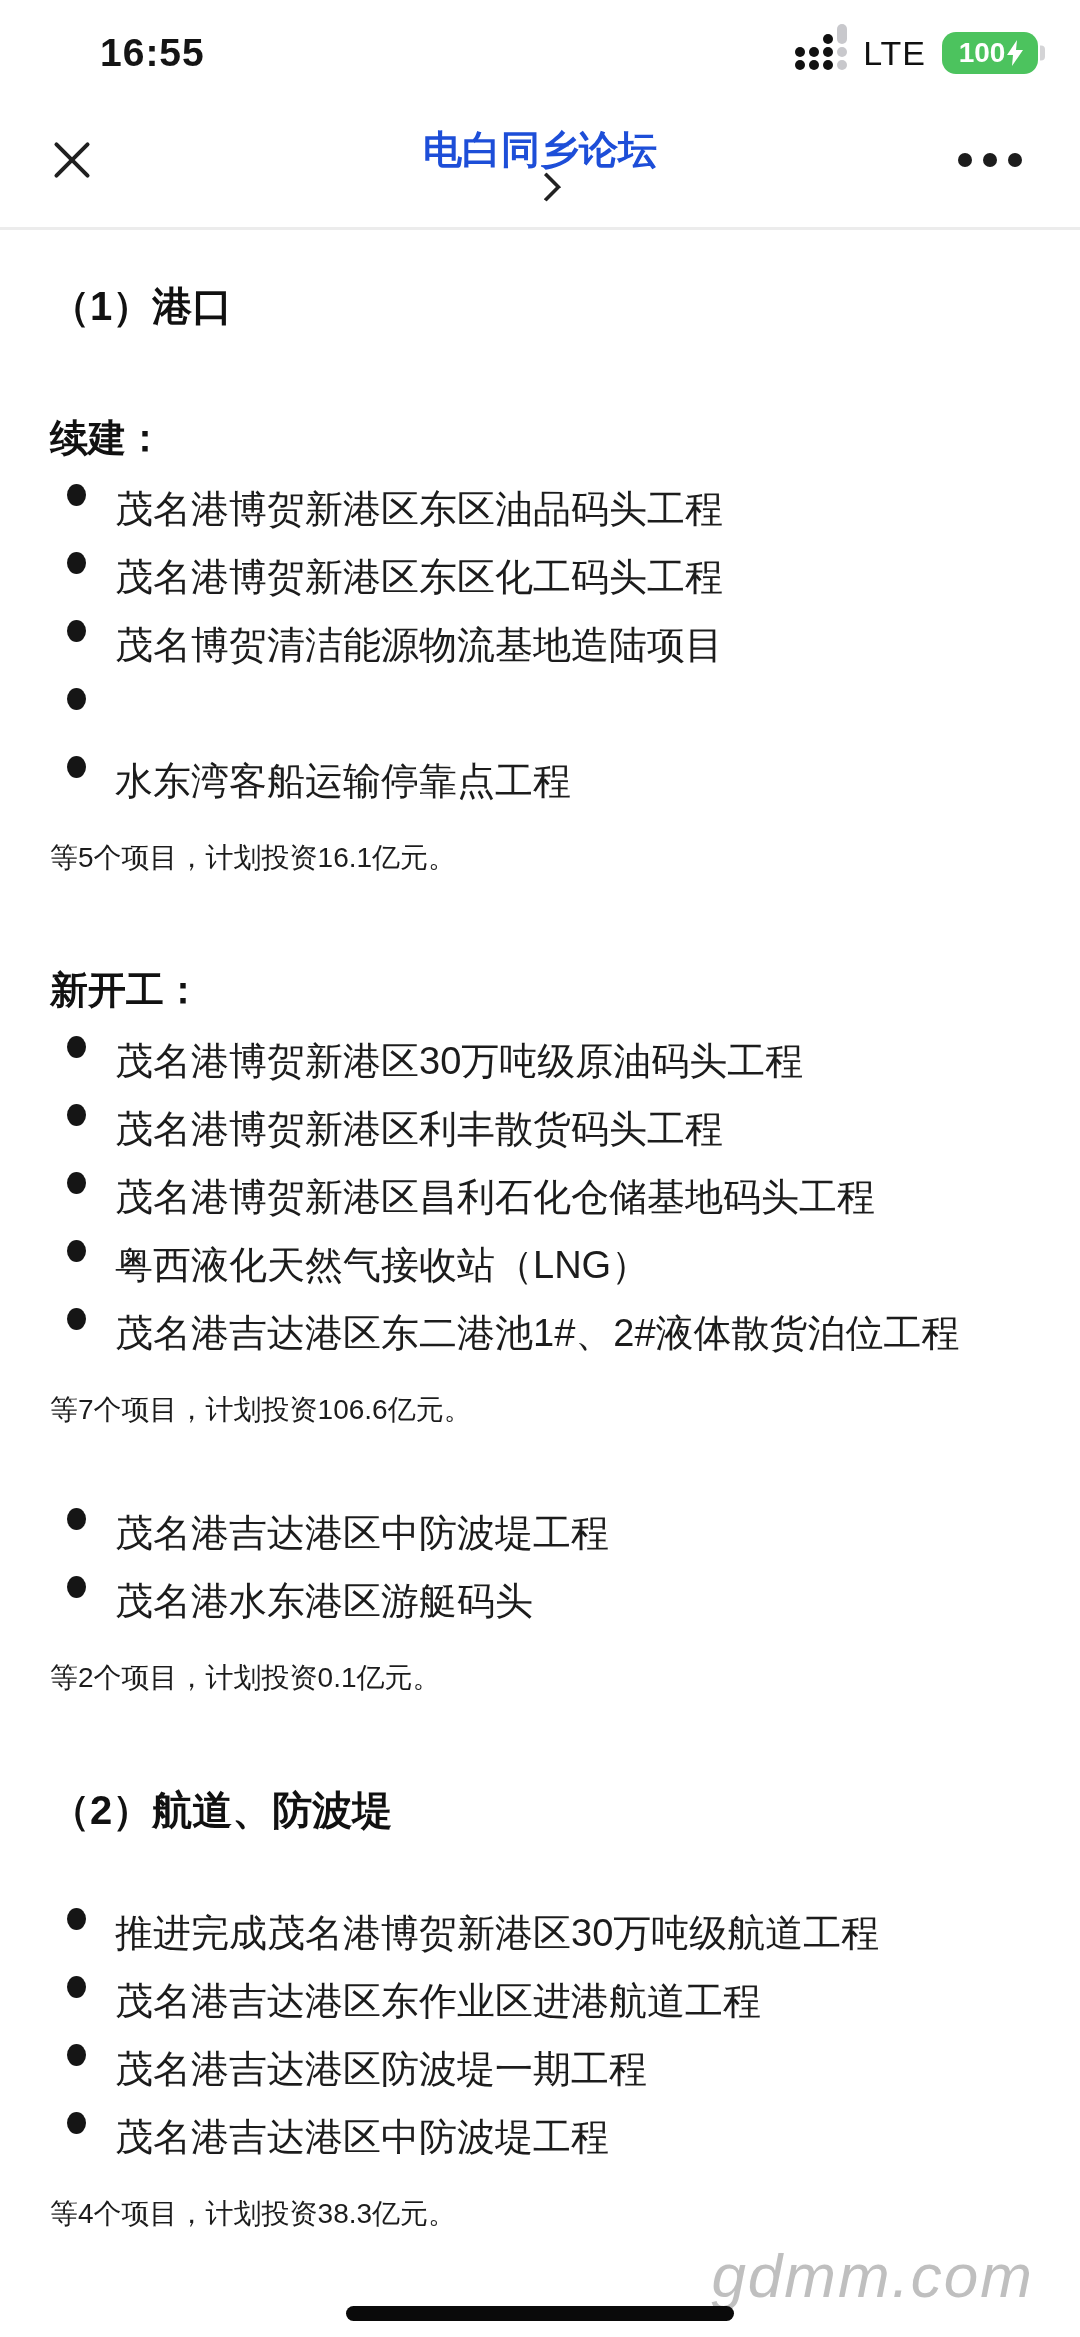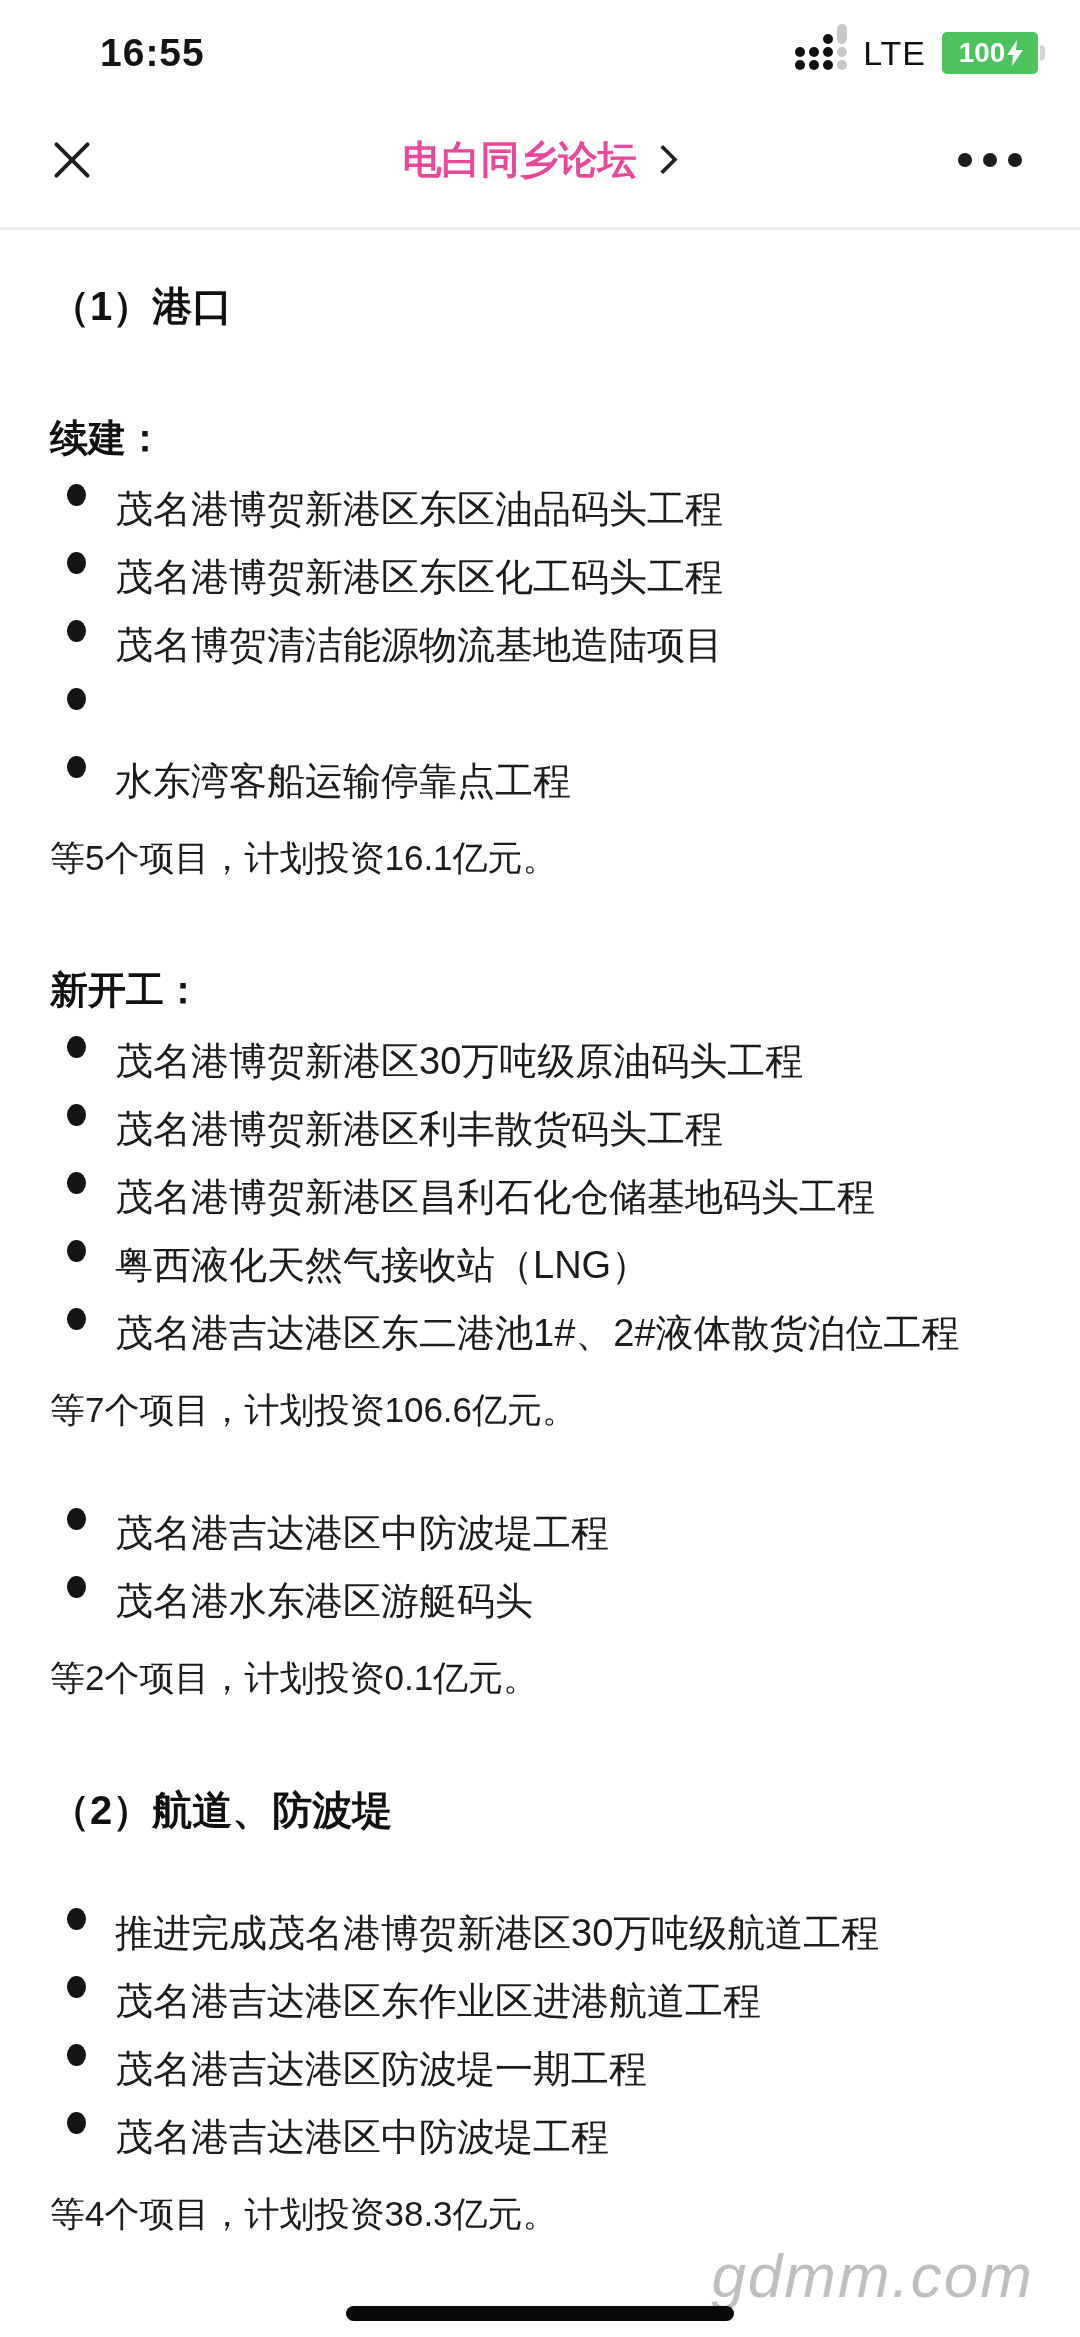--- a/index.html
+++ b/index.html
@@ -21,21 +21,21 @@
   .status-right{display:flex;align-items:center;gap:16px;}
   .signal{display:flex;align-items:flex-end;gap:4px;height:36px;padding-bottom:2px;}
   .sig-col{display:flex;flex-direction:column;gap:3px;align-items:center;}
   .sig-dot{width:10px;height:10px;border-radius:50%;background:#111;}
   .sig-col.off .sig-dot{background:#c8c8cc;}
   .sig-dot.tall{height:20px;border-radius:5px;}
   .lte{font-size:34px;font-weight:500;letter-spacing:1px;color:#111;}
   .battery{
     position:relative;
     min-width:78px;height:42px;padding:0 8px 0 10px;
-    border-radius:5px;background:#4cc35e;
+    border-radius:14px;background:#4cc35e;
     display:flex;align-items:center;justify-content:center;gap:2px;
     color:#fff;font-size:28px;font-weight:700;
   }
   .battery:after{
     content:"";position:absolute;right:-7px;top:50%;transform:translateY(-50%);
     width:5px;height:15px;background:#d4d4d6;border-radius:0 4px 4px 0;
   }
   .bolt{display:block;}
   
   .nav-bar{
@@ -47,22 +47,22 @@
   }
   .close-x{width:44px;height:44px;position:relative;cursor:pointer;}
   .close-x:before,.close-x:after{
     content:"";position:absolute;left:-2px;top:20px;width:48px;height:4px;
     background:#202020;border-radius:2px;
   }
   .close-x:before{transform:rotate(45deg);}
   .close-x:after{transform:rotate(-45deg);}
   .nav-title{
     position:absolute;left:50%;top:50%;transform:translate(-50%,-50%);
-    font-size:39px;font-weight:700;color:#ec4899;
-    display:flex;align-items:center;white-space:nowrap;cursor:pointer;
+    font-size:39px;font-weight:700;color:#1d4ed8;
+    display:flex;align-items:center;white-space:nowrap;cursor:pointer;flex-direction:column;
   }
   .chev{
     width:17px;height:17px;margin-left:16px;margin-right:4px;
     border-top:4px solid #222;border-right:4px solid #222;
     transform:rotate(45deg);border-radius:1px;
   }
   .more-menu{
     position:absolute;right:58px;top:50%;transform:translateY(-50%);
     display:flex;gap:11px;cursor:pointer;
   }
@@ -70,21 +70,21 @@
   
   .article{padding:42px 50px 0;box-sizing:border-box;}
   .heading{font-size:40px;font-weight:700;line-height:68px;margin-top:64px;color:#111;}
   .heading:first-child{margin-top:0;}
   .group{margin-top:64px;}
   .group-label{font-size:38px;font-weight:700;line-height:68px;color:#111;}
   .list{margin-top:12px;}
   .group.no-label .list{margin-top:0;}
   .li{display:flex;align-items:flex-start;height:68px;font-size:38px;color:#1c1c1c;}
   .dot{width:19px;height:22px;border-radius:50%;background:#151515;margin:0 29px 0 17px;flex:none;}
-  .summary{font-size:35px;line-height:68px;color:#1c1c1c;}
+  .summary{font-size:28px;line-height:68px;color:#1c1c1c;}
   
   .watermark{
     position:absolute;top:2240px;right:46px;
     font-size:62px;font-style:italic;letter-spacing:2px;
     color:#b5b5b5;text-shadow:2px 2px 1px #ffffff,-1px -1px 1px #fdfdfd;
     opacity:.85;
   }
   .home-indicator{
     position:absolute;bottom:16px;left:50%;transform:translateX(-50%);
     width:388px;height:15px;border-radius:8px;background:#0a0a0a;cursor:pointer;

